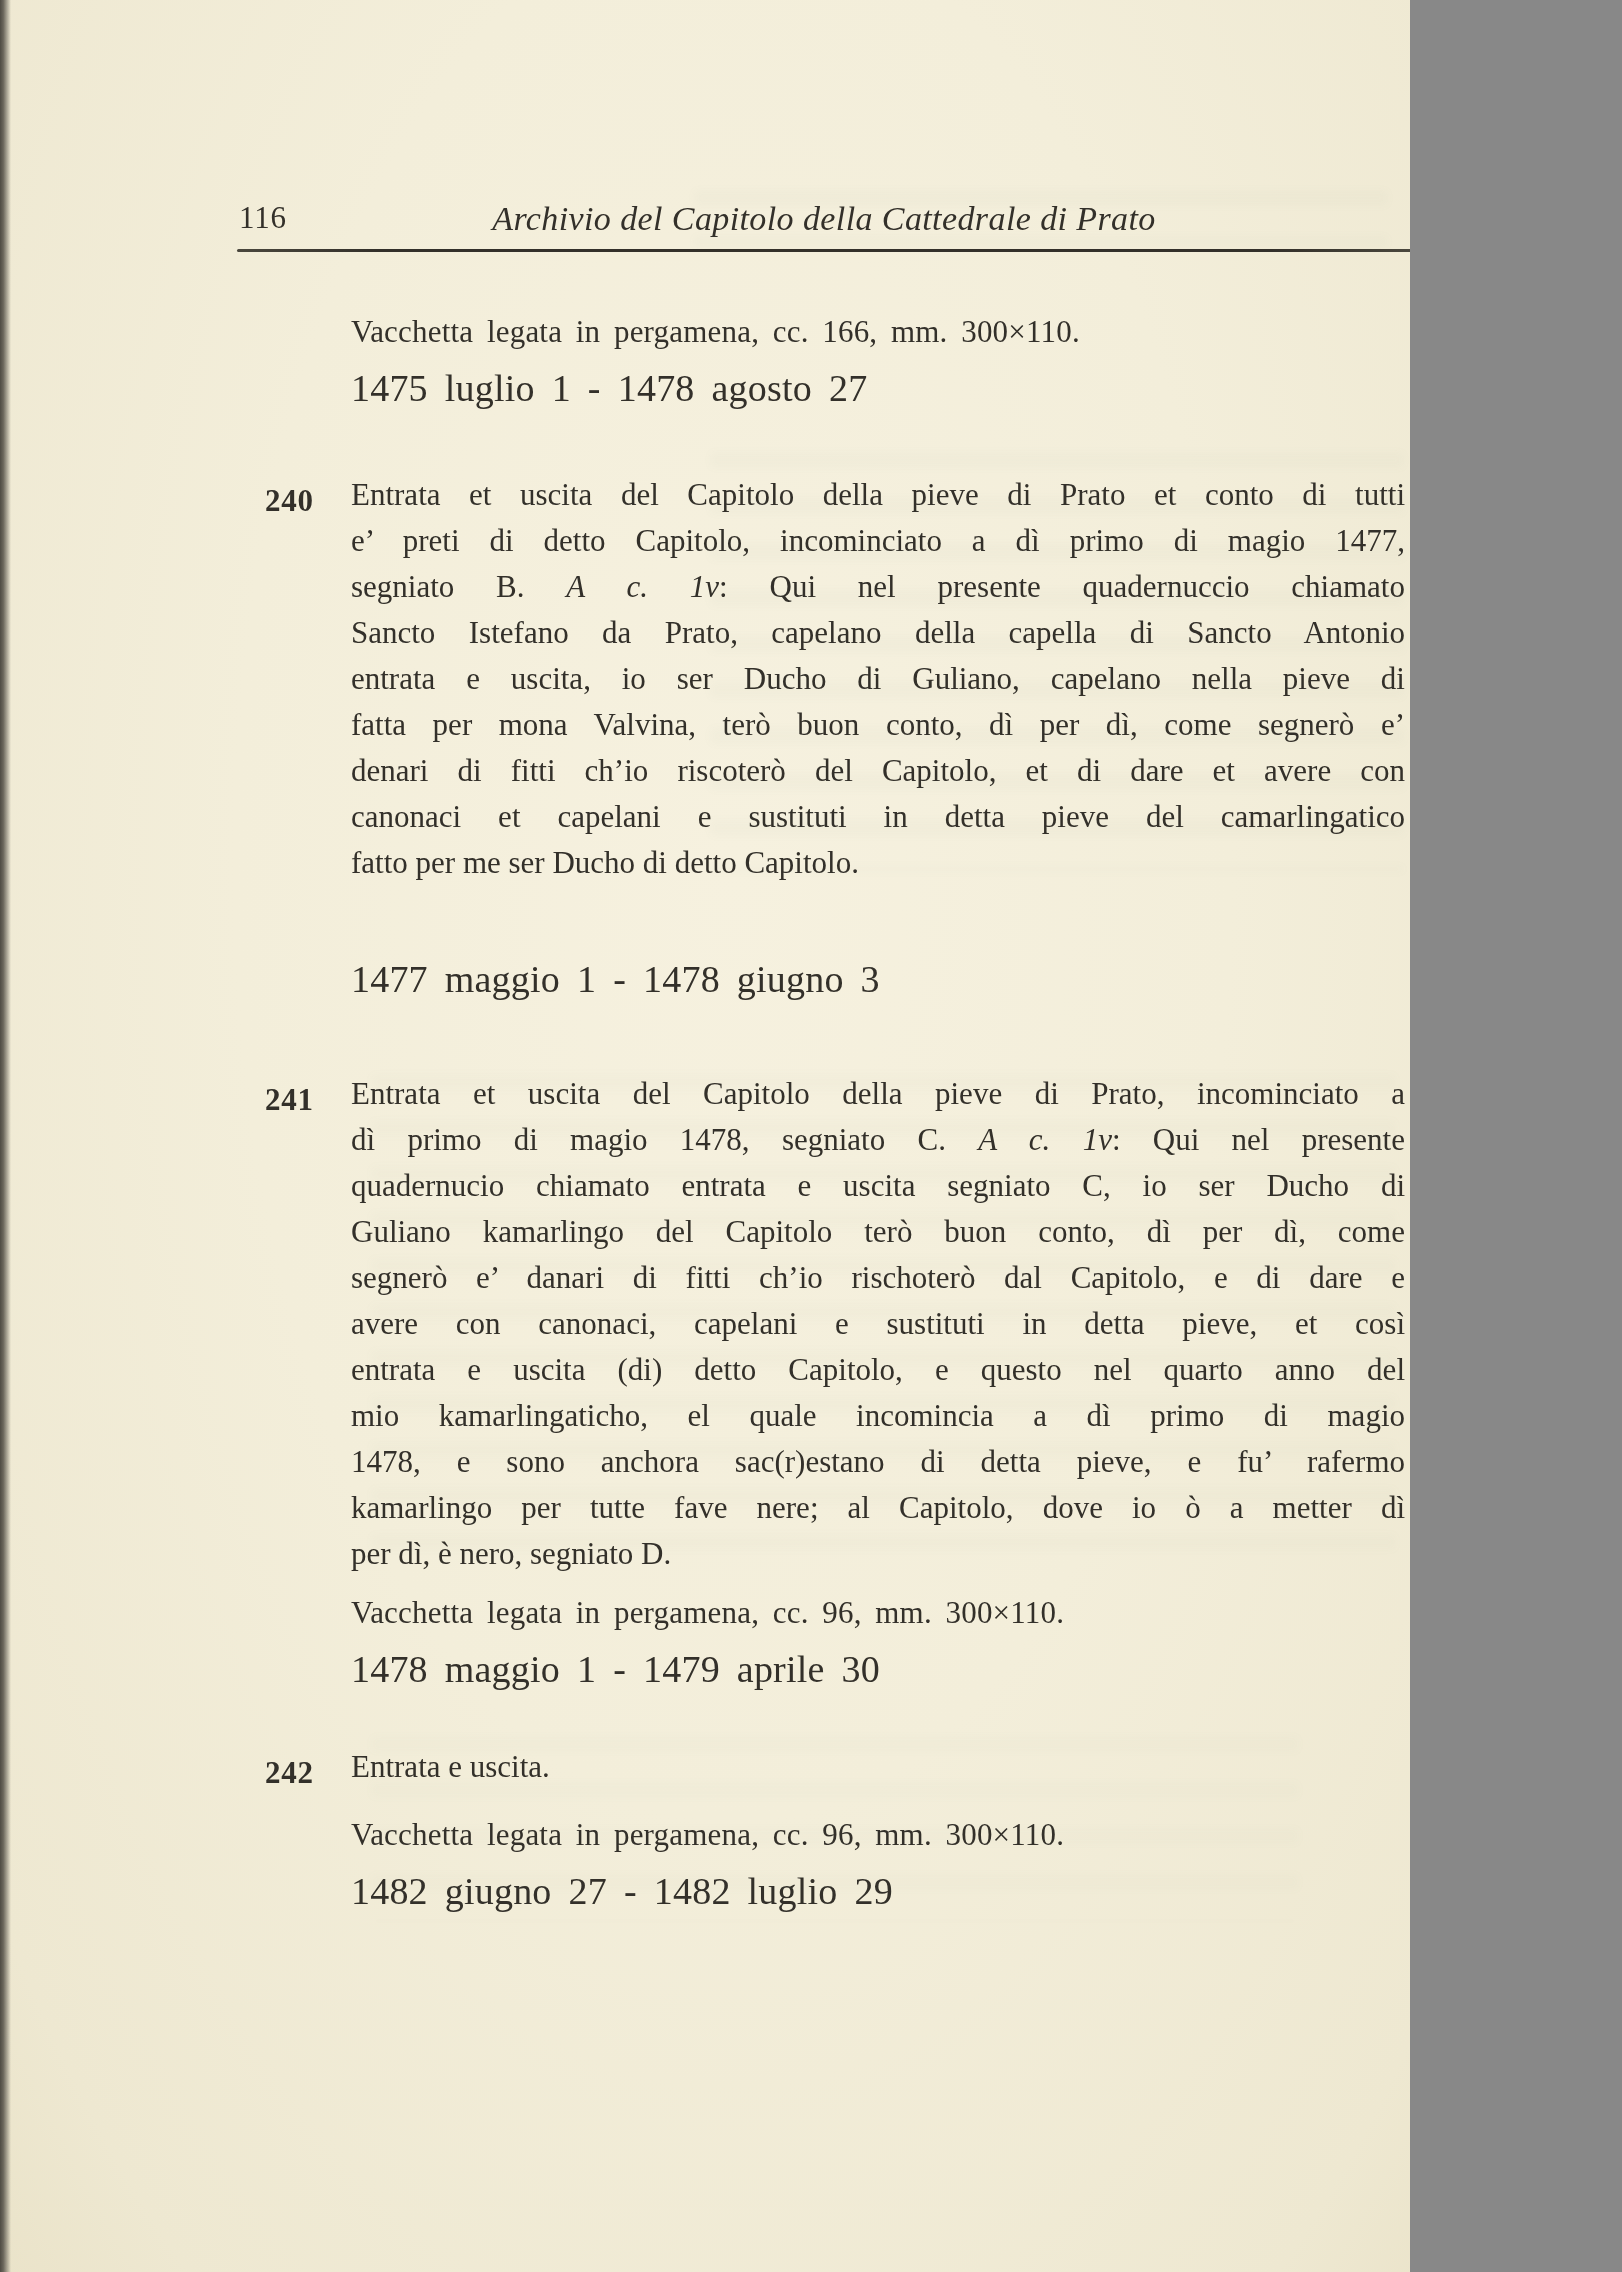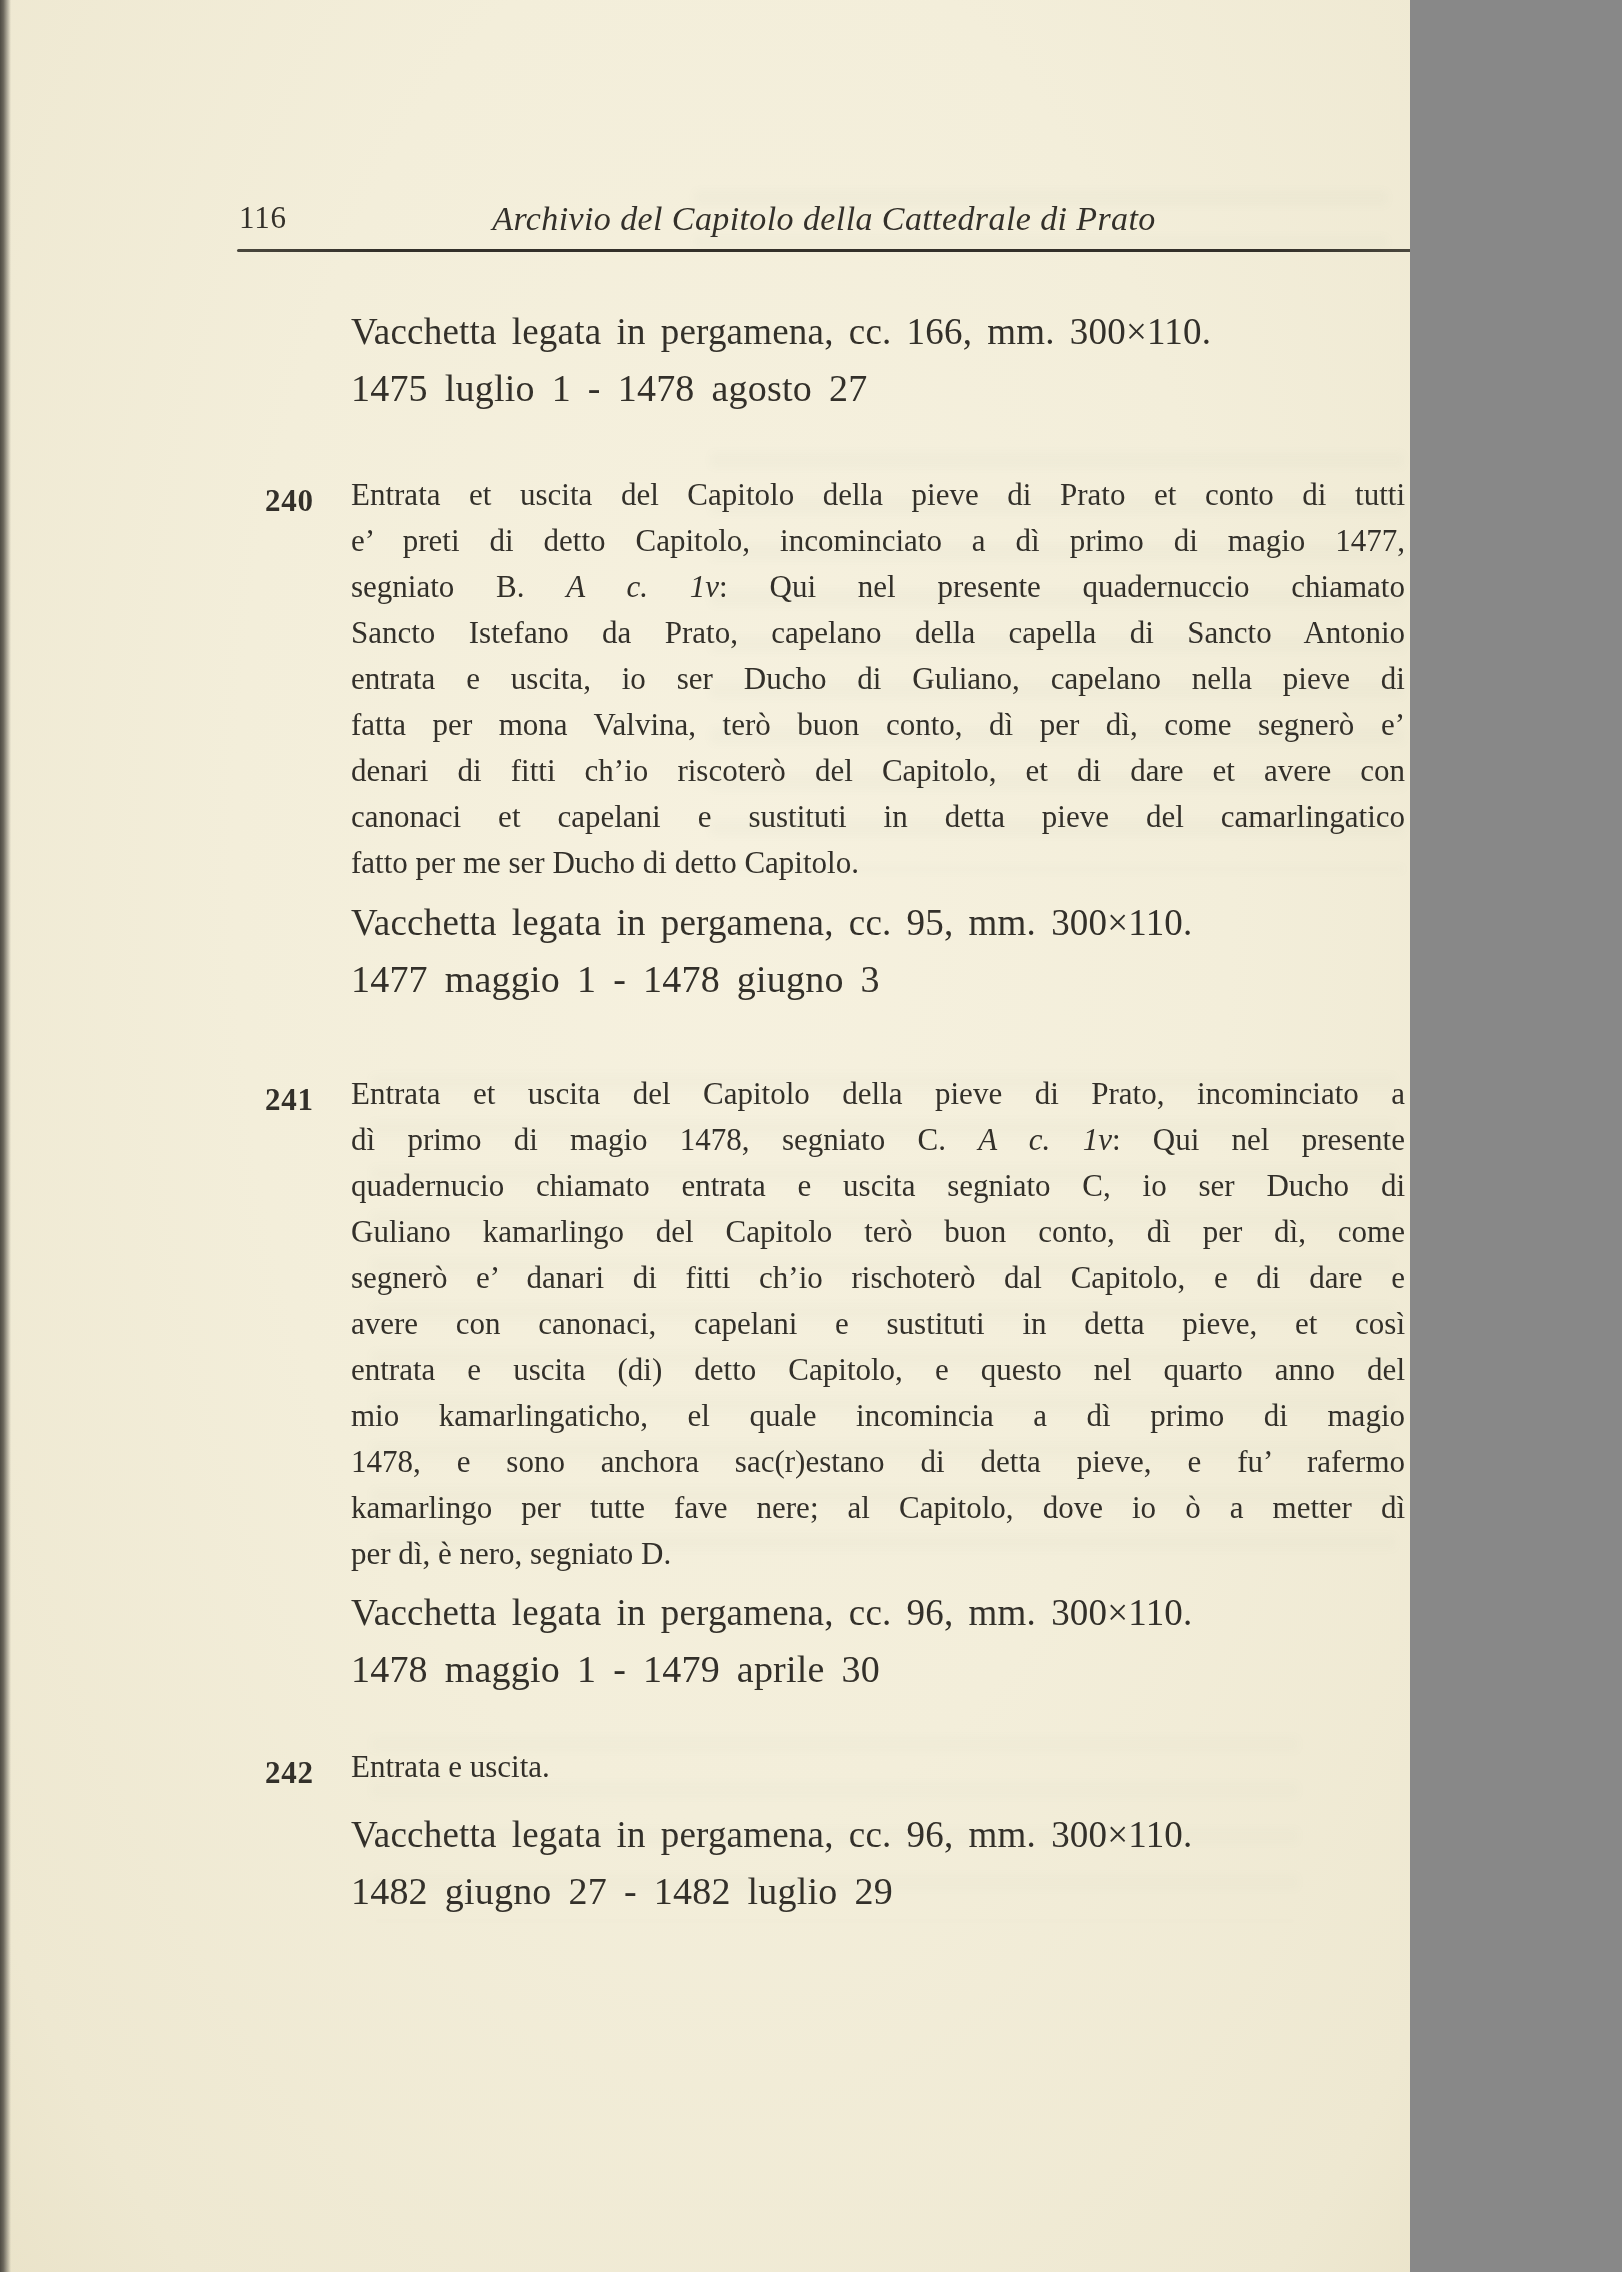--- a/index.html
+++ b/index.html
@@ -60,21 +60,21 @@
   }
   .bodyline.last { text-align: center; text-align-last: left; }
   .entry-number {
     position: absolute; left: -86px; top: 0;
     font-size: 31px; line-height: 46px; font-weight: bold;
     letter-spacing: 0.8px;
     margin-top: 6px;
   }
   .cite-italic { font-style: italic; }
   .phys-line {
-    font-size: 37px; line-height: 37px;
+    font-size: 31px; line-height: 37px;
     word-spacing: 5.7px; letter-spacing: 0.2px;
   }
   .date-line {
     font-size: 38px; line-height: 37px;
     word-spacing: 7.3px; letter-spacing: 0.2px;
   }
 </style>
 </head>
 <body>
 
@@ -106,23 +106,20 @@
       <div class="bodyline">e’ preti di detto Capitolo, incominciato a dì primo di magio 1477,</div>
       <div class="bodyline"><span>segniato B. </span><span class="cite-italic">A c. 1v</span><span>: Qui nel presente quadernuccio chiamato</span></div>
       <div class="bodyline">Sancto Istefano da Prato, capelano della capella di Sancto Antonio</div>
       <div class="bodyline">entrata e uscita, io ser Ducho di Guliano, capelano nella pieve di</div>
       <div class="bodyline">fatta per mona Valvina, terò buon conto, dì per dì, come segnerò e’</div>
       <div class="bodyline">denari di fitti ch’io riscoterò del Capitolo, et di dare et avere con</div>
       <div class="bodyline">canonaci et capelani e sustituti in detta pieve del camarlingatico</div>
       <div class="bodyline last">fatto per me ser Ducho di detto Capitolo.</div>
     </div>
   </div>
-  <div class="textcol" style="top:904px;">
-    <div class="phys-line">Vacchetta legata in pergamena, cc. 95, mm. 300×110.</div>
-  </div>
   <div class="textcol" style="top:961px;">
     <div class="date-line">1477 maggio 1 - 1478 giugno 3</div>
   </div>
 
   <div class="textcol" style="top:1071px;">
     <div class="entry-number">241</div>
     <div>
       <div class="bodyline">Entrata et uscita del Capitolo della pieve di Prato, incominciato a</div>
       <div class="bodyline"><span>dì primo di magio 1478, segniato C. </span><span class="cite-italic">A c. 1v</span><span>: Qui nel presente</span></div>
       <div class="bodyline">quadernucio chiamato entrata e uscita segniato C, io ser Ducho di</div>

